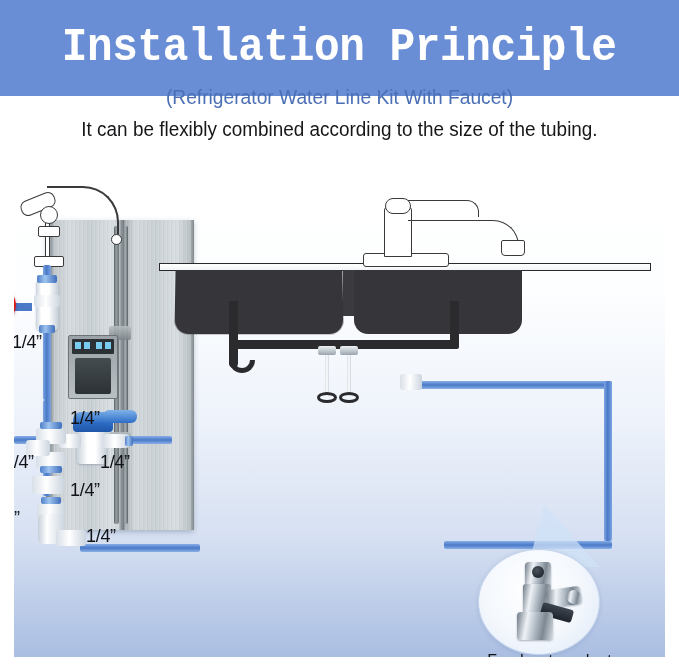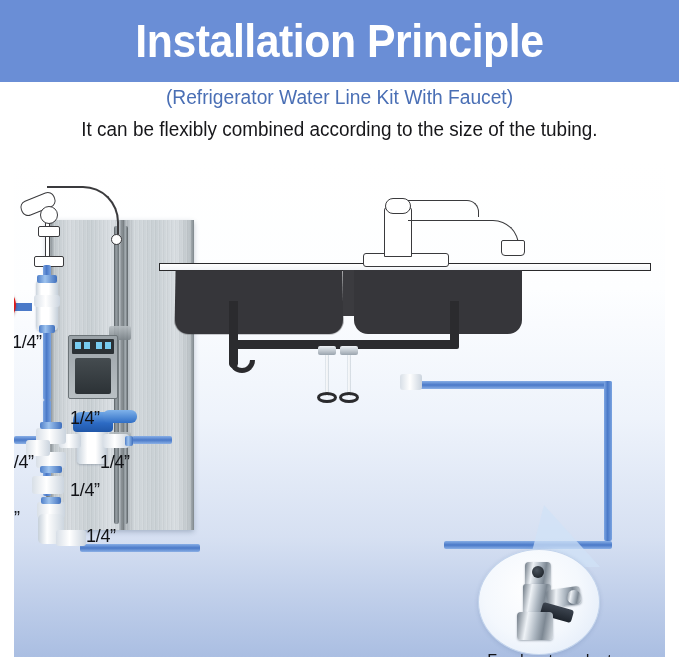--- a/index.html
+++ b/index.html
@@ -6,23 +6,23 @@
   body{
     width:679px;height:671px;overflow:hidden;
     background:#ffffff;
     font-family:"Liberation Sans","DejaVu Sans",sans-serif;
     -webkit-font-smoothing:antialiased;
   }
   .page{position:relative;width:679px;height:671px;overflow:hidden;background:#fff;}
 
   
   .header-band{
-    position:absolute;left:0;top:0;width:679px;height:82px;
+    position:absolute;left:0;top:0;width:679px;height:96px;
     background:#6a8ed6;
-    display:flex;align-items:center;justify-content:center;
+    display:flex;align-items:center;justify-content:center;font-family:Liberation Mono, monospace;
   }
   .header-title{
     color:#ffffff;font-size:46px;font-weight:bold;
     letter-spacing:-0.5px;line-height:1;
     transform:scaleX(.93);transform-origin:center;
     white-space:nowrap;
   }
   .subtitle{
     position:absolute;left:0;top:86px;width:679px;text-align:center;
     color:#4a6fb5;font-size:20px;font-weight:normal;white-space:nowrap;

